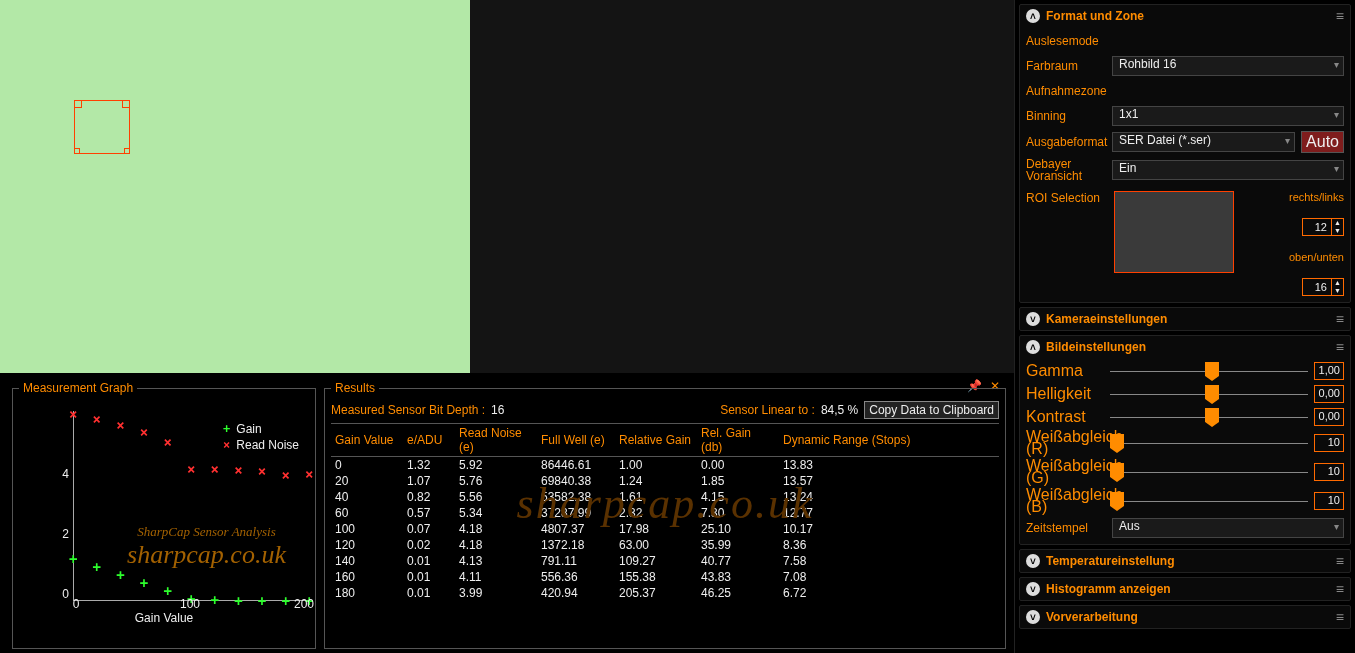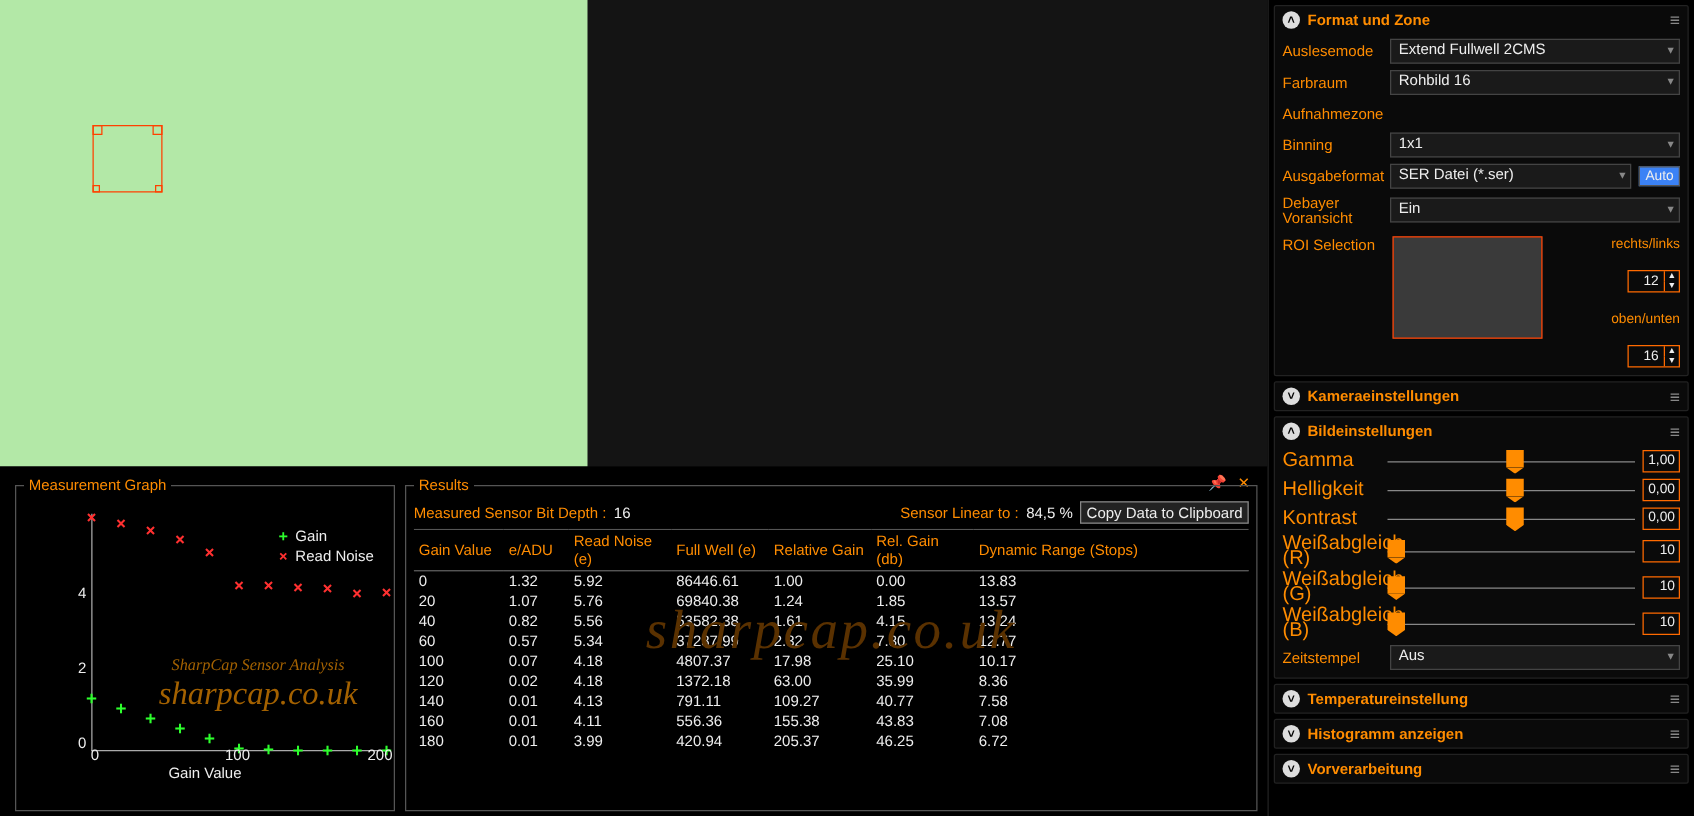--- a/index.html
+++ b/index.html
@@ -73,21 +73,21 @@
   .sec-head { display:flex; align-items:center; gap:6px; padding:3px 6px; color:#ff8c00; font-weight:bold;}
   .sec-head .chev { width:14px; height:14px; border-radius:50%; background:#ddd; color:#000; display:flex; align-items:center; justify-content:center; font-size:10px;}
   .sec-head .sp { flex:1;}
   .sec-head .menu { color:#888; font-size:14px; cursor:default;}
   .sec-body { padding:4px 6px 6px 6px; display:flex; flex-direction:column; gap:5px;}
   
   .form-row { display:flex; align-items:center; gap:6px; min-height:20px;}
   .form-row .flab { width:80px; color:#ff8c00; font-size:12px; line-height:12px;}
   .select { flex:1; height:20px; background:#1a1a1a; border:1px solid #444; color:#eee; padding:0 18px 0 6px; position:relative; font-size:12px;}
   .select::after { content:"▾"; position:absolute; right:4px; top:2px; color:#888; font-size:10px;}
-  .small-btn { background:#3b82f6; border:1px solid #555; color:#eee; font-size:11px; padding:1px 4px;}
+  .small-btn { background:#7f1d1d; border:1px solid #555; color:#eee; font-size:16px; padding:1px 4px;}
   
   .roi-row { display:flex; align-items:flex-start; gap:8px; padding-top:4px;}
   .roi-row .flab { width:80px; color:#ff8c00;}
   .roi-thumb { width:120px; height:82px; background:#3a3a3a; border:1px solid #ff4000;}
   .roi-spinners { flex:1; display:flex; flex-direction:column; gap:15px; align-items:flex-end;}
   .spinlab { color:#ff8c00; font-size:11px; text-align:right;}
   .spinner { display:flex; align-items:center; border:1px solid #ff6a00; height:18px;}
   .spinner .val { width:28px; text-align:right; padding:0 4px; color:#eee; font-size:11px;}
   .spinner .btns { display:flex; flex-direction:column; }
   .spinner .btns span { width:12px; height:8px; font-size:7px; line-height:7px; text-align:center; color:#eee; border-left:1px solid #ff6a00;}
@@ -303,21 +303,20 @@
     <div class="section">
       <div class="sec-head">
         <span class="chev">˄</span>
         <span>Format und Zone</span>
         <span class="sp"></span>
         <span class="menu">≡</span>
       </div>
       <div class="sec-body">
         <div class="form-row">
             <div class="flab">Auslesemode</div>
-            <div class="select"><span>Extend Fullwell 2CMS</span></div>
           </div>
         <div class="form-row">
             <div class="flab">Farbraum</div>
             <div class="select"><span>Rohbild 16</span></div>
           </div>
         <div class="form-row">
             <div class="flab">Aufnahmezone</div>
           </div>
         <div class="form-row">
             <div class="flab">Binning</div>

